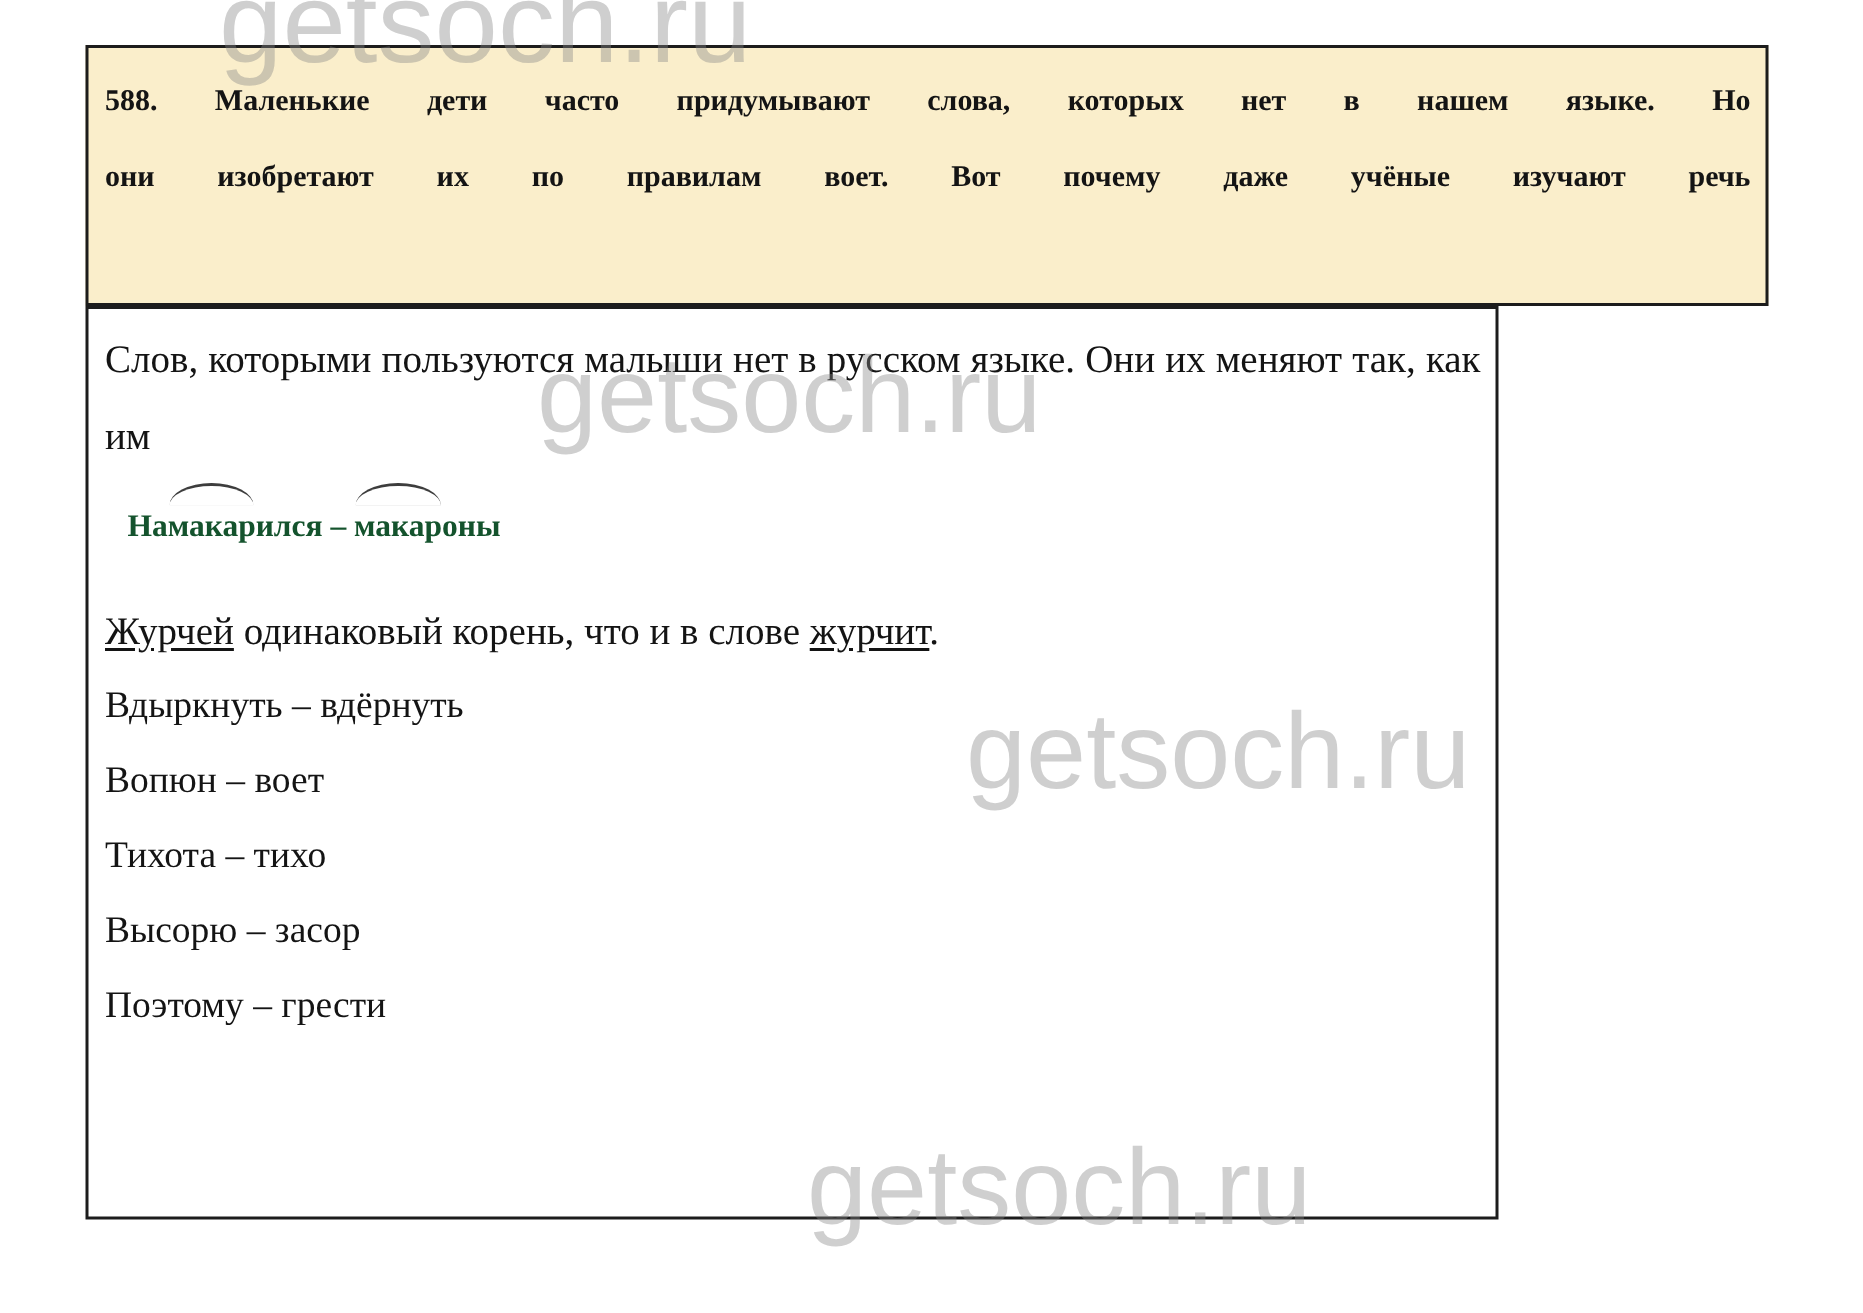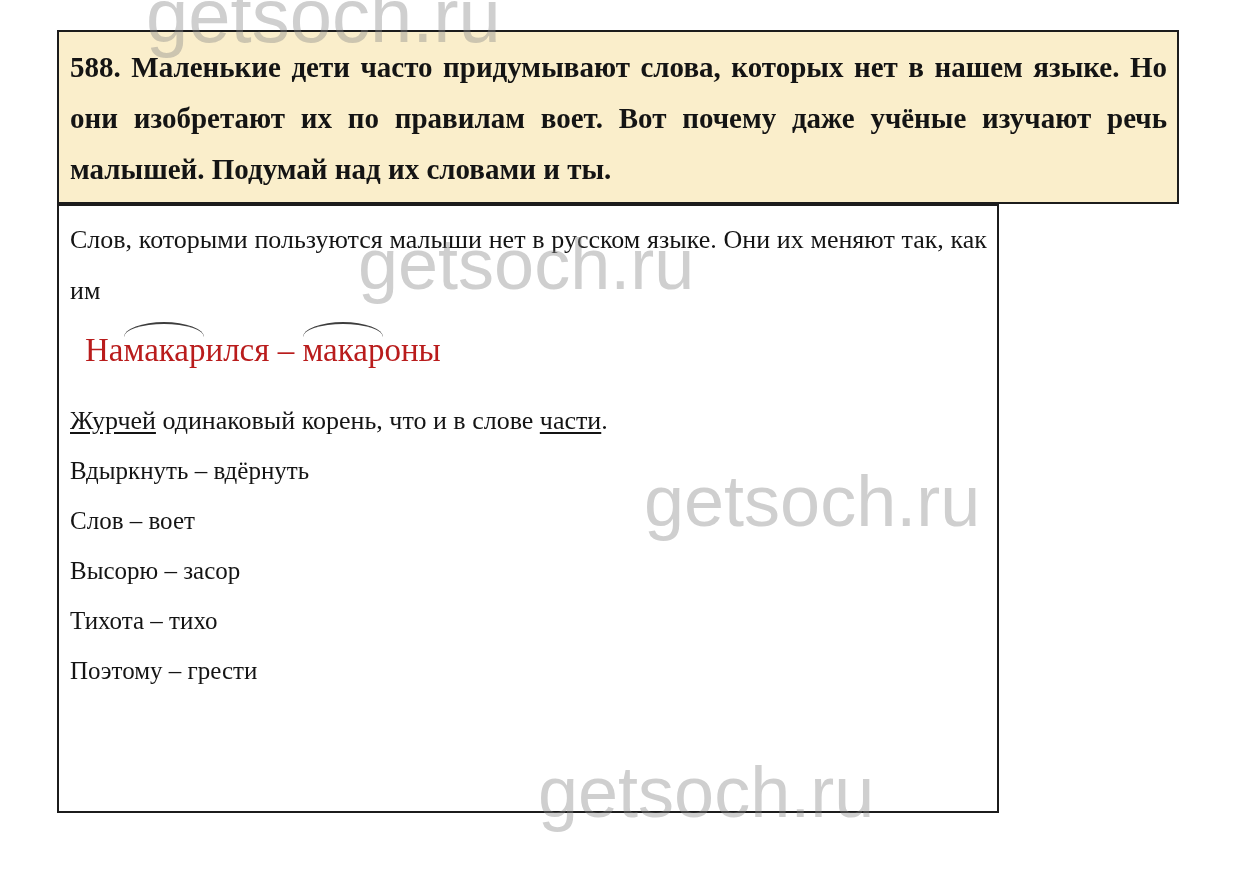--- a/index.html
+++ b/index.html
@@ -30,42 +30,43 @@
     box-sizing:border-box;
     background:#ffffff;
     border:2px solid #1c1c1c;
     padding:8px 10px 0 11px;
     z-index:0;
   }
   
   .task-line{
     position:relative; z-index:2;
     font-weight:bold;
-    font-size:29px;
+    font-size:20px;
     line-height:51px;
     text-align:justify;
     text-align-last:justify;
     white-space:normal;
   }
   .task-line.last{ text-align:left; text-align-last:left; }
 
   .ans-line{
     position:relative; z-index:2;
     font-size:26px;
     line-height:51px;
   }
   .ans-line.just{ text-align:justify; text-align-last:justify; }
 
   .morpheme-line{
     position:relative; z-index:2;
     margin-top:17px;
     padding-left:15px;
-    font-size:33px;
+    font-size:21px;
     line-height:34px;
-    color:#b91c1c;
+    color:#14532d;
+    font-weight:bold;
   }
   .root{
     position:relative;
     display:inline-block;
   }
   .root::before{
     content:"";
     position:absolute;
     left:1px; right:1px; top:-11px;
     height:13px;
@@ -109,39 +110,38 @@
   .wm-bottom{ left:538px; top:756px; }
 </style>
 </head>
 <body>
 
 <div class="page">
 
   <div class="task-box">
     <div class="task-line">588. Маленькие дети часто придумывают слова, которых нет в нашем языке. Но</div>
     <div class="task-line">они изобретают их по правилам воет. Вот почему даже учёные изучают речь</div>
-    <div class="task-line last">малышей. Подумай над их словами и ты.</div>
   </div>
 
   <div class="answer-box">
 
     <div class="ans-line just">Слов, которыми пользуются малыши нет в русском языке. Они их меняют так, как им</div>
 
     <div class="morpheme-line">
       <span>На</span><span class="root">макар</span><span>ился</span><span> – </span><span class="root">макар</span><span>оны</span>
     </div>
 
     <div class="sentence-line">
-      <span class="underlined">Журчей</span><span> одинаковый корень, что и в слове </span><span class="underlined">части</span><span>.</span>
+      <span class="underlined">Журчей</span><span> одинаковый корень, что и в слове </span><span class="underlined">журчит</span><span>.</span>
     </div>
 
     <div class="pair-line">Вдыркнуть – вдёрнуть</div>
-    <div class="pair-line">Слов – воет</div>
+    <div class="pair-line">Вопюн – воет</div>
+    <div class="pair-line">Тихота – тихо</div>
     <div class="pair-line">Высорю – засор</div>
-    <div class="pair-line">Тихота – тихо</div>
     <div class="pair-line">Поэтому – грести</div>
 
 
   </div>
 
   <div class="wm wm-top">getsoch.ru</div>
   <div class="wm wm-mid">getsoch.ru</div>
   <div class="wm wm-right">getsoch.ru</div>
   <div class="wm wm-bottom">getsoch.ru</div>
 

